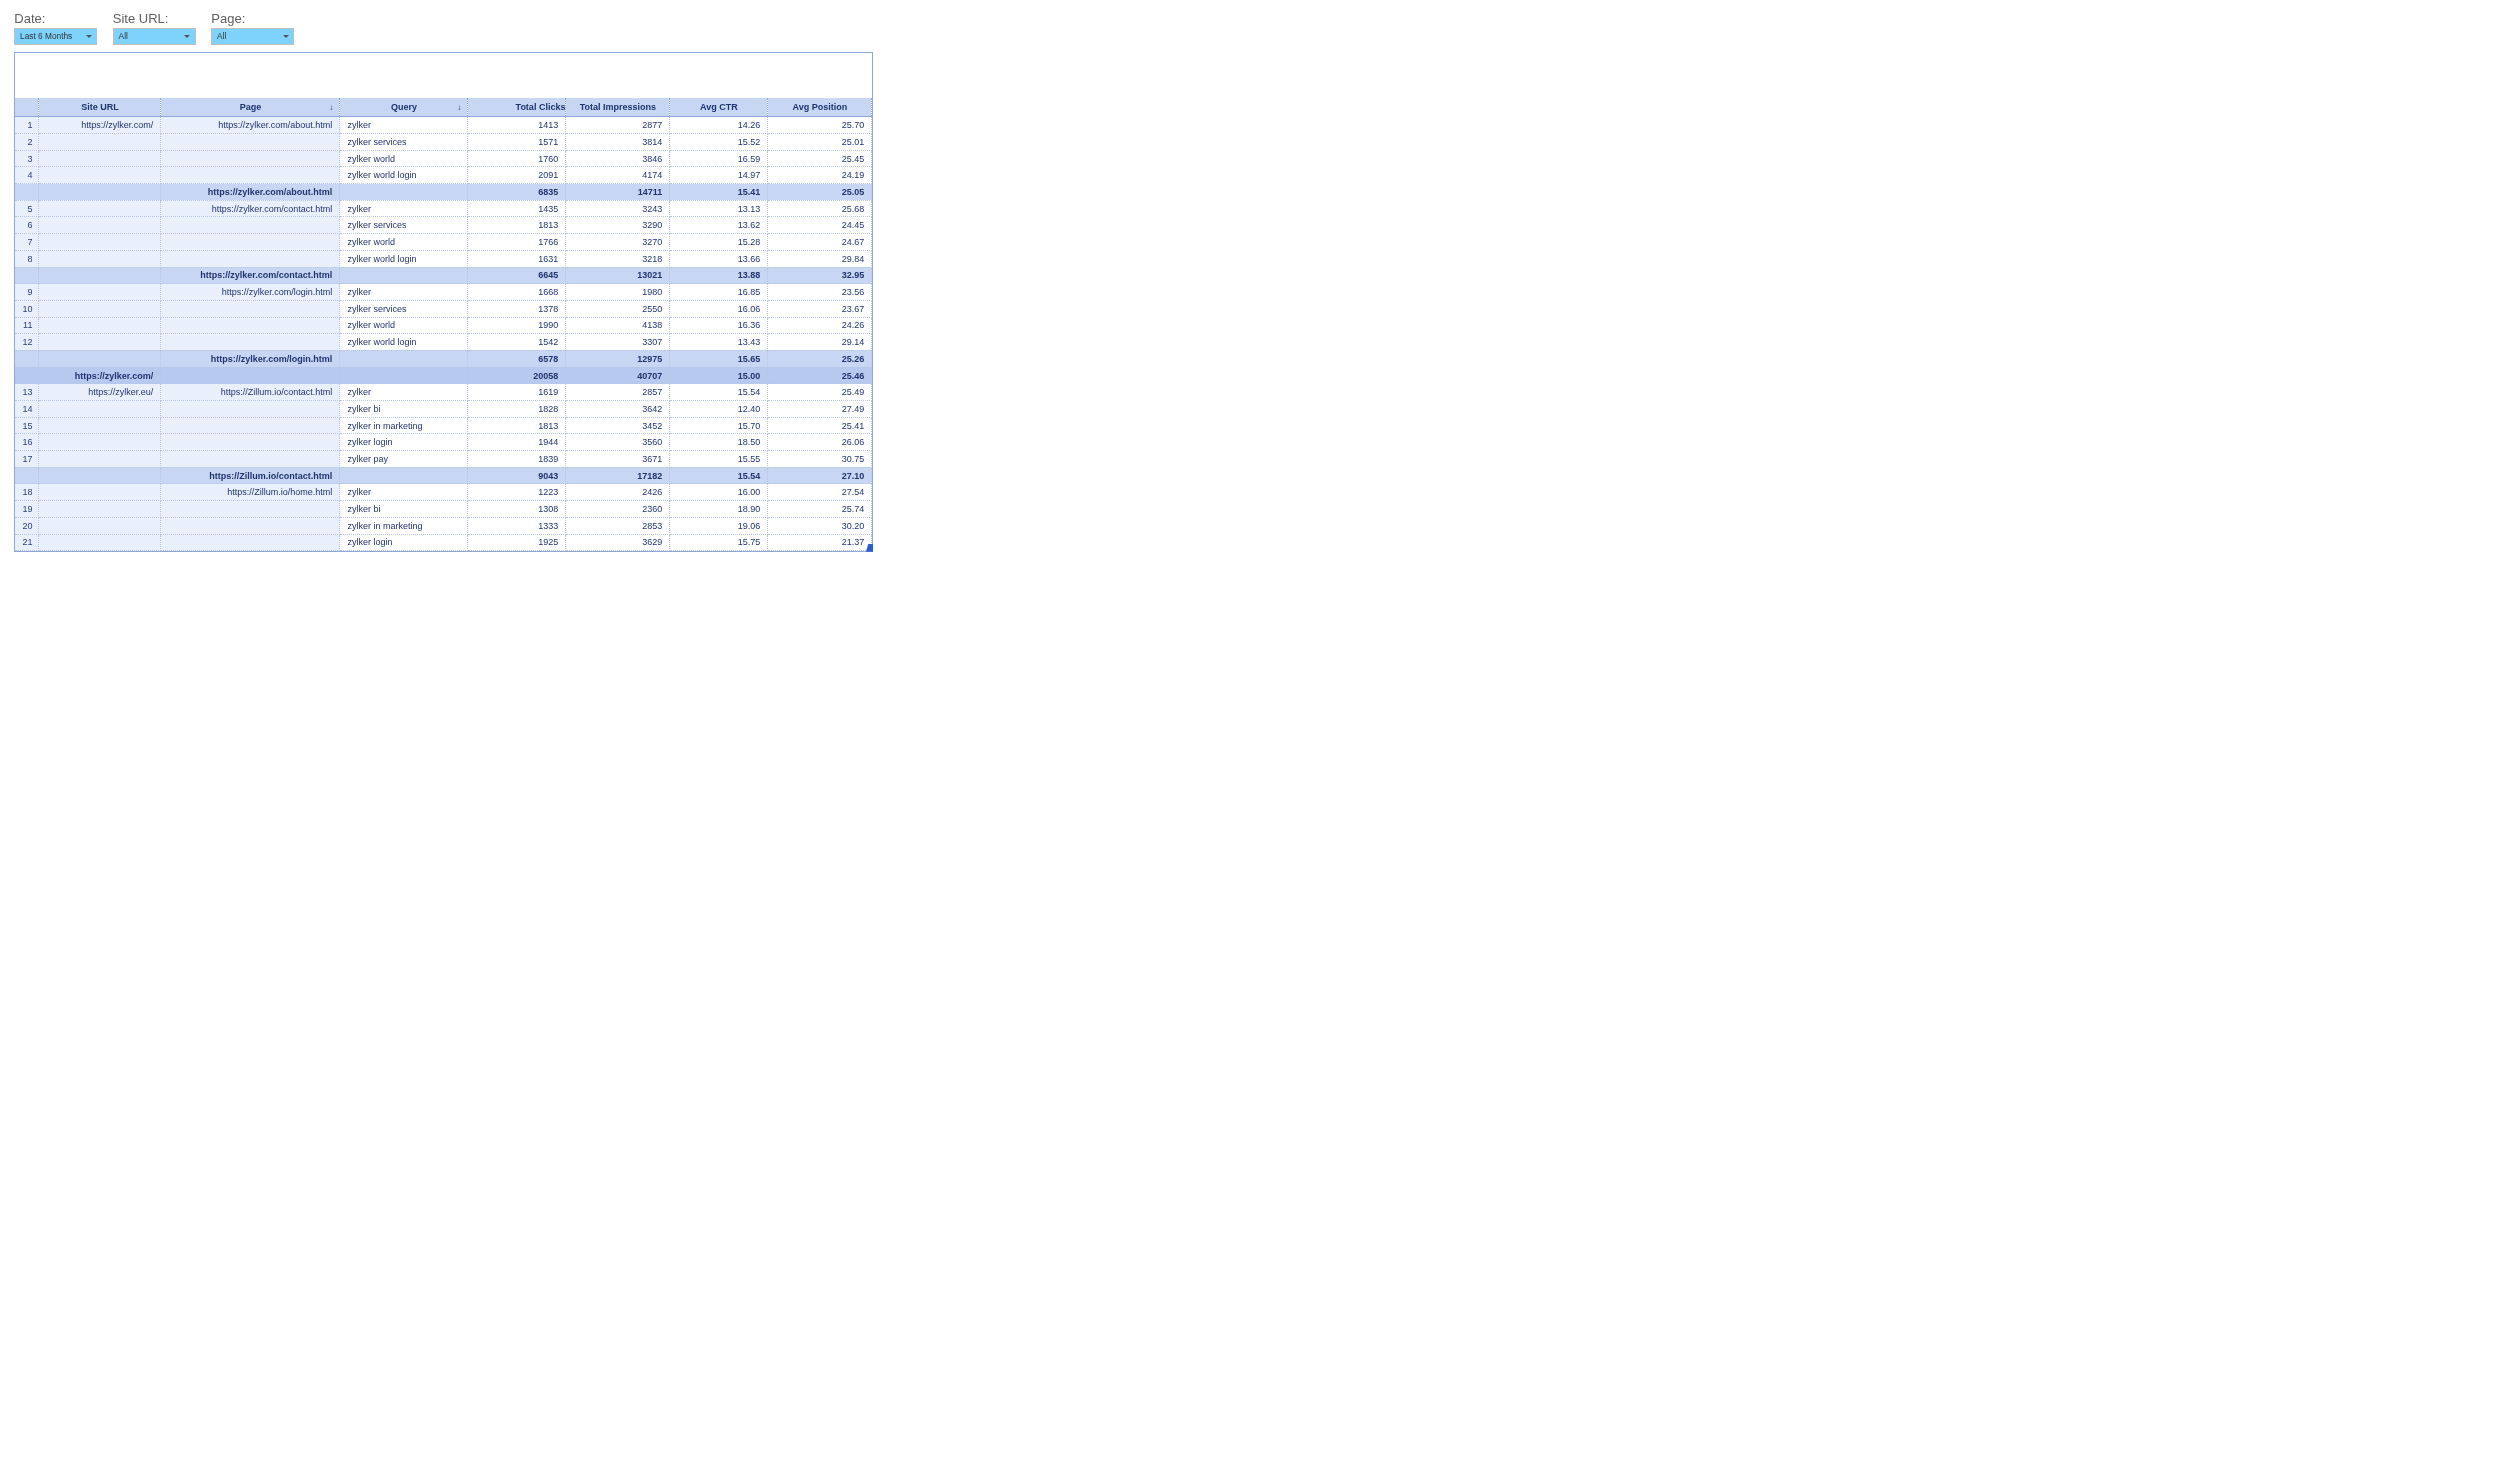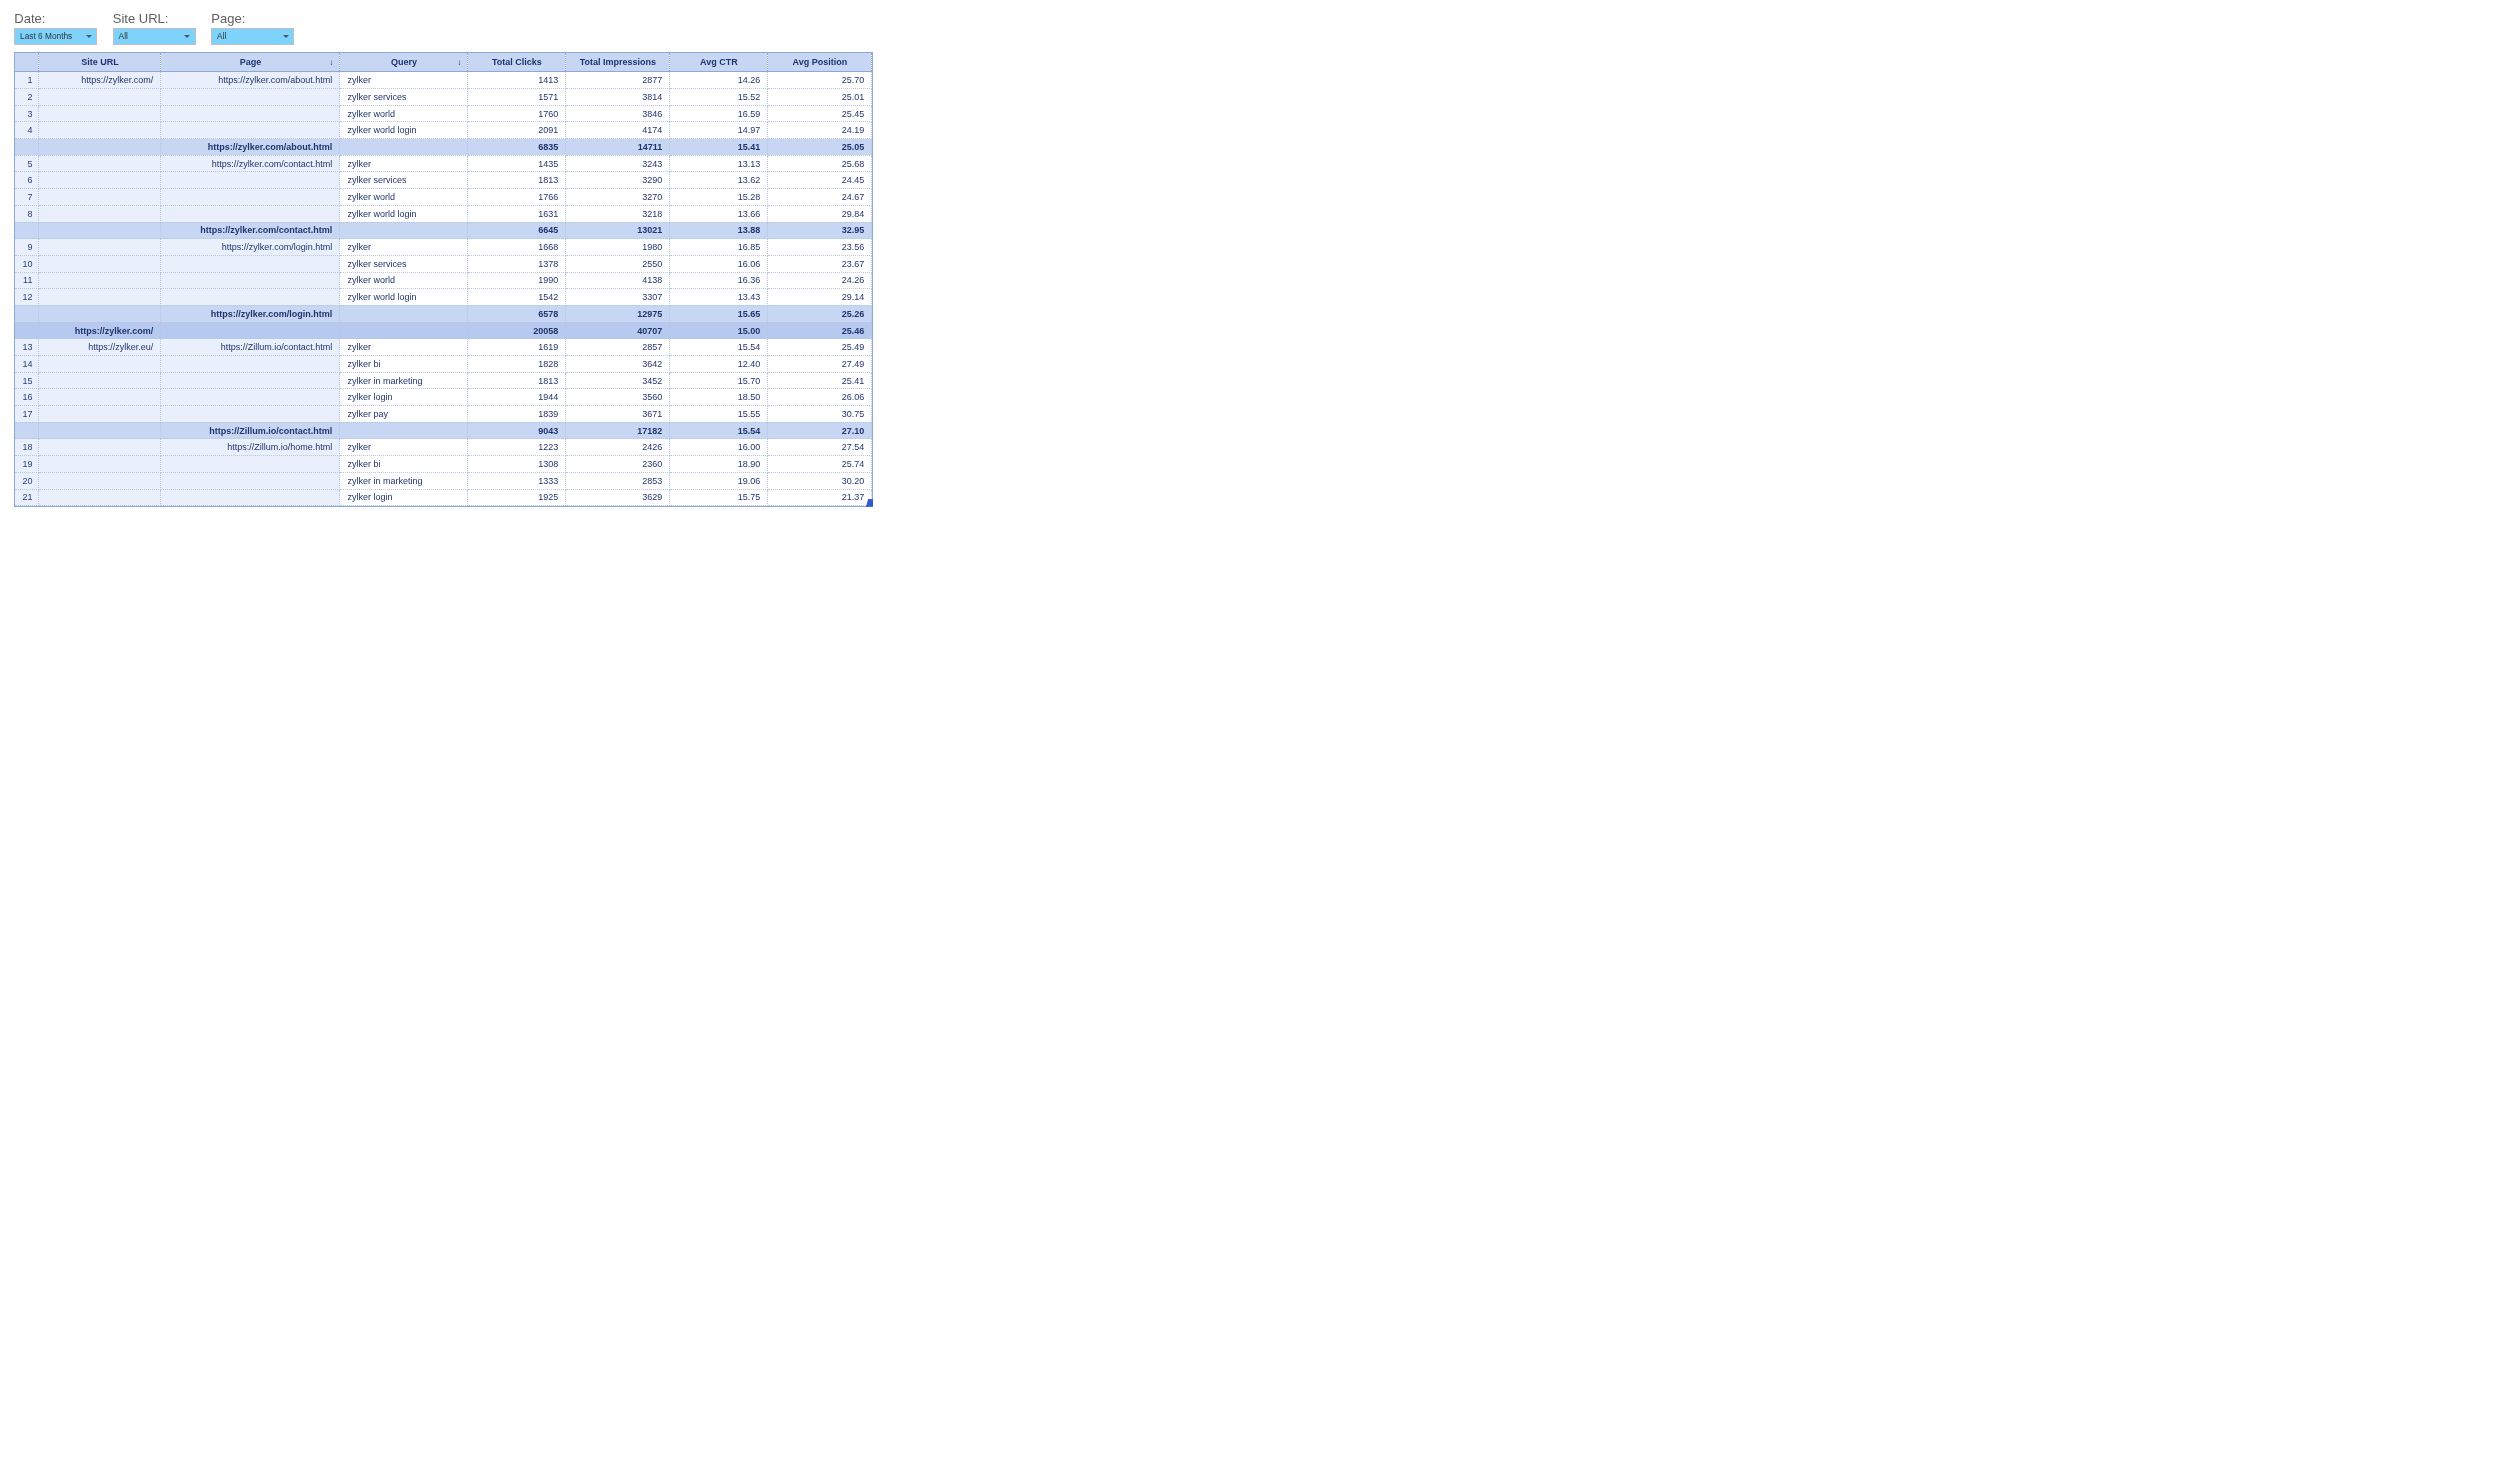--- a/index.html
+++ b/index.html
@@ -28,29 +28,29 @@
     border-right: 3px solid transparent; border-top: 3.6px solid #555;
     margin-left: 6px;
   }
 
   
   .table-wrap {
     position: relative;
     border: 0.6px solid #8fa7d6;
     display: inline-block;
   }
-  table { border-collapse: collapse; }
+  table { border-collapse: collapse; margin-top: 45px; }
   td, th { vertical-align: middle; }
 
   
   .c-rownum { width: 21.4px;  text-align: right; padding-right: 6px; color:#2a3f78; background:#e9effb; border-right:0.6px dotted #b8c6e6; }
   .c-site   { width: 122px; }
   .c-page   { width: 179px; }
   .c-query  { width: 128px; }
-  .c-clicks { width: 98px; }
+  .c-clicks { width: 98px; text-align: right; }
   .c-impr   { width: 104px; }
   .c-ctr    { width: 98px; }
   .c-pos    { width: 104px; }
 
   
   thead th {
     background: #c6d6f3;
     color: #1e3470;
     font-weight: 700;
     font-size: 9px;

